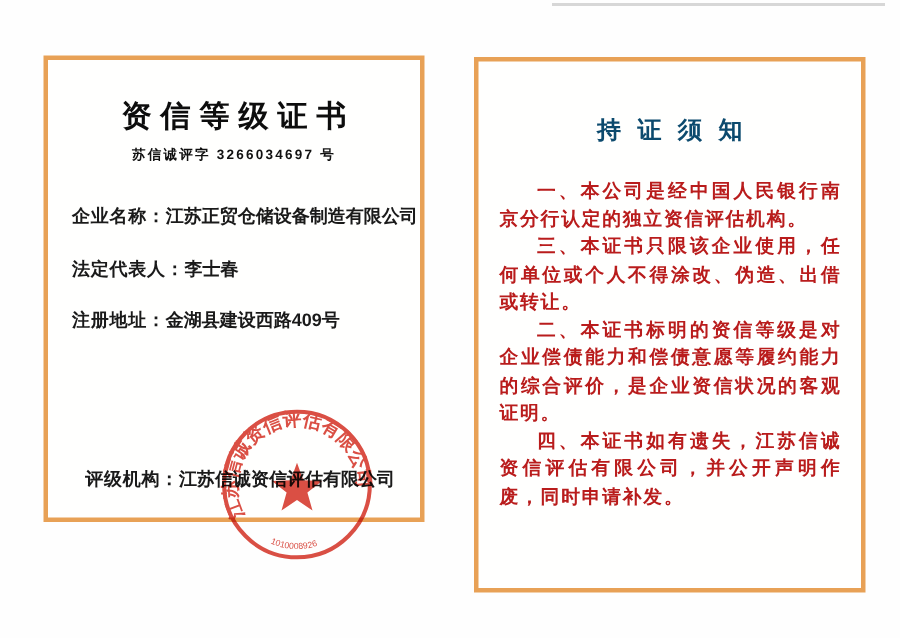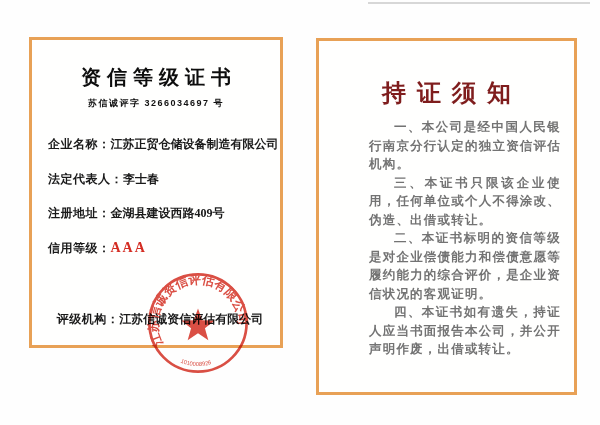--- a/index.html
+++ b/index.html
@@ -18,67 +18,64 @@
   .cert-title{
     position:absolute;top:24px;left:0;width:100%;text-align:center;
     font-size:20px;font-weight:bold;letter-spacing:6px;text-indent:6px;color:#0d0d0d;
   }
   .cert-no{
     position:absolute;top:57px;left:0;width:100%;text-align:center;
     font-size:9px;font-weight:bold;letter-spacing:1.5px;color:#111;
   }
   .field{position:absolute;left:16px;right:8px;font-size:12px;font-weight:bold;white-space:nowrap;}
   .field .lbl{letter-spacing:.5px;}
-  .f0{top:96px;}  .f1{top:131px;} .f2{top:165px;font-family:Liberation Serif, serif;}
+  .f0{top:96px;}  .f1{top:131px;} .f2{top:165px;}
   .f3{top:200px;} .f4{top:234px;} .f5{top:271px;text-align:center;}
   .grade-value{color:#d42c22;font-size:14px;letter-spacing:2px;font-family:"Liberation Serif",serif;}
   .validity-value{font-size:10px;font-weight:bold;font-family:"Liberation Serif",serif;letter-spacing:0;}
   .issue-date{
     position:absolute;top:303px;left:104px;
     font-size:12.5px;font-weight:bold;letter-spacing:2px;word-spacing:5px;white-space:nowrap;
   }
   .stamp{
     position:absolute;left:104px;top:221px;width:124px;height:124px;
     opacity:.88;mix-blend-mode:multiply;pointer-events:none;
   }
 
   
   .notice-title{
     position:absolute;top:36px;left:0;width:100%;text-align:center;
     font-family:"Liberation Serif",serif;
-    font-size:24px;font-weight:bold;letter-spacing:11px;text-indent:11px;color:#7f1d1d;
+    font-size:16px;font-weight:bold;letter-spacing:11px;text-indent:11px;color:#0c4a6e;
   }
   .notice-body{
     position:absolute;top:77px;left:14px;right:13px;
     font-family:"Liberation Serif",serif;
     font-size:12.5px;line-height:18.5px;letter-spacing:1.2px;
-    text-align:justify;font-weight:600;color:#737373;margin-left:36px;
+    text-align:justify;font-weight:600;color:#b91c1c;
   }
   .notice-body p{margin:0;text-indent:2em;}
 </style>
 </head>
 <body>
 
 <div class="scan-line"></div>
 
 <div class="page page-left">
   <div class="cert-title">资信等级证书</div>
   <div class="cert-no">苏信诚评字 3266034697 号</div>
 
   <div class="field f0">
     <span class="lbl">企业名称：</span><span class="val">江苏正贸仓储设备制造有限公司</span>
   </div>
   <div class="field f1">
     <span class="lbl">法定代表人：</span><span class="val">李士春</span>
   </div>
   <div class="field f2">
     <span class="lbl">注册地址：</span><span class="val">金湖县建设西路409号</span>
-  </div>
-  <div class="field f3">
-    <span class="lbl">信用等级：</span><span class="val grade-value">AAA</span>
   </div>
   <div class="field f5">
     <span class="lbl">评级机构：</span><span class="val">江苏信诚资信评估有限公司</span>
   </div>
 
 
   <svg class="stamp" viewBox="0 0 120 120" width="124" height="124" aria-hidden="true">
     <defs>
       <path id="sealTopArc" d="M 26,80 A 39,39 0 1 1 94,80" fill="none"></path>
       <path id="sealBottomArc" d="M 41,97 A 41,41 0 0 0 79,97" fill="none"></path>
@@ -93,15 +90,15 @@
     </text>
   </svg>
 </div>
 
 <div class="page page-right">
   <div class="notice-title">持证须知</div>
   <div class="notice-body">
     <p>一、本公司是经中国人民银行南京分行认定的独立资信评估机构。</p>
     <p>三、本证书只限该企业使用，任何单位或个人不得涂改、伪造、出借或转让。</p>
     <p>二、本证书标明的资信等级是对企业偿债能力和偿债意愿等履约能力的综合评价，是企业资信状况的客观证明。</p>
-    <p>四、本证书如有遗失，持证人应当书面报告本公司，并公开声明作废，出借或转让。</p>
+    <p>四、本证书如有遗失，江苏信诚资信评估有限公司，并公开声明作废，同时申请补发。</p>
   </div>
 </div>
 
 </body></html>

